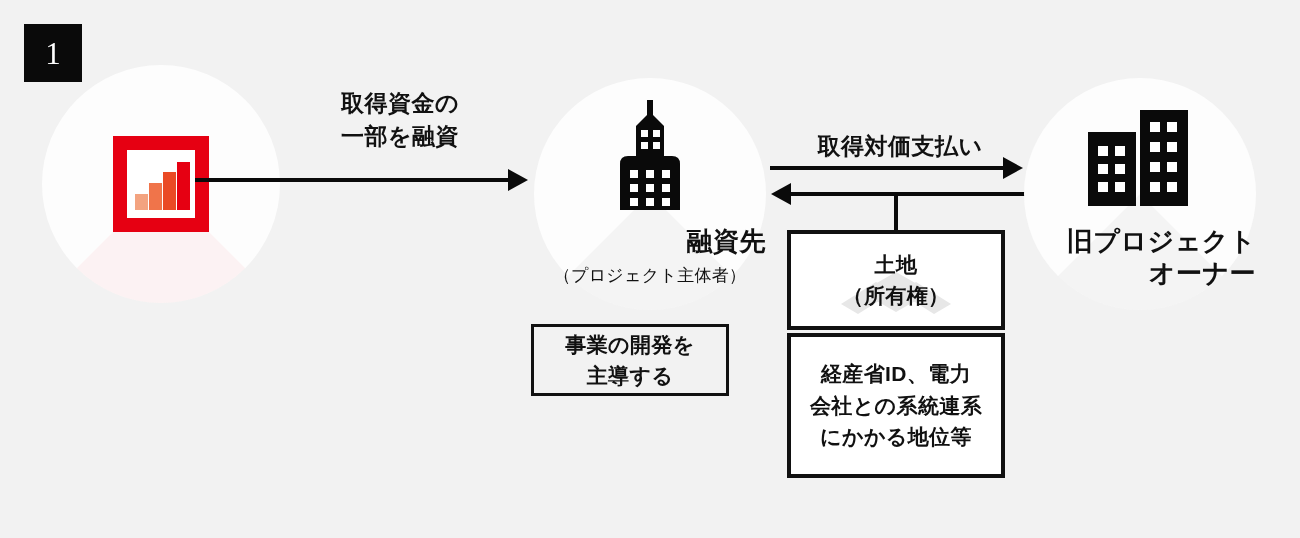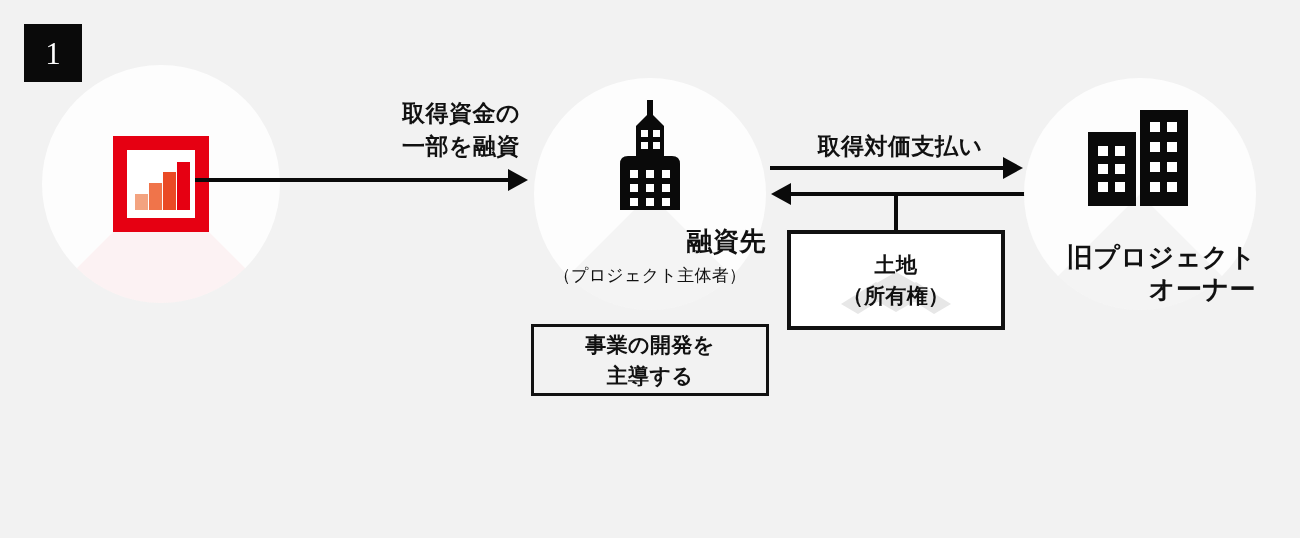--- a/index.html
+++ b/index.html
@@ -185,21 +185,21 @@
           <rect x="22" y="58" width="13" height="16" fill="#f3a380"></rect>
           <rect x="36" y="47" width="13" height="27" fill="#f0744a"></rect>
           <rect x="50" y="36" width="13" height="38" fill="#ea4a25"></rect>
           <rect x="64" y="26" width="13" height="48" fill="#e60012"></rect>
         </svg>
       </div>
     </div>
   </div>
 
   <div>
-    <div class="edge-label" style="left:280px; top:97px; width:240px;text-align:right;">取得資金の
+    <div class="edge-label" style="left:280px; top:87px; width:240px;">取得資金の
 一部を融資</div>
     <div class="hline" style="left:195px; top:178px; width:315px;"></div>
     <div class="arrow-head right" style="left:508px; top:169px;"></div>
   </div>
 
   <div class="node">
     <div class="circle" style="left:534px; top:78px; width:232px; height:232px;">
       <div class="shadow"></div>
       <div class="icon-wrap" style="align-items:flex-start; padding-top:22px; box-sizing:border-box;">
         <svg width="92" height="110" viewBox="0 0 92 110" aria-hidden="true">
@@ -274,37 +274,42 @@
             <rect x="62" y="32" width="10" height="10"></rect>
             <rect x="79" y="32" width="10" height="10"></rect>
             <rect x="62" y="52" width="10" height="10"></rect>
             <rect x="79" y="52" width="10" height="10"></rect>
             <rect x="62" y="72" width="10" height="10"></rect>
             <rect x="79" y="72" width="10" height="10"></rect>
           </g>
         </svg>
       </div>
     </div>
-    <div class="node-label" style="left:1024px; top:226px; width:232px;margin-top:16px;">旧プロジェクト
+    <div class="node-label" style="left:1024px; top:226px; width:232px;">旧プロジェクト
 オーナー</div>
   </div>
 
-  <div class="box outline" style="left:531px; top:324px; width:238px; height:72px;">
+  <div class="box outline" style="left:531px; top:324px; width:198px; height:72px;">
     <span class="box-text">事業の開発を
 主導する</span>
   </div>
 
   <div class="box filled" style="left:787px; top:230px; width:218px; height:100px;">
     <div class="watermark">
       <svg width="150" height="80" viewBox="0 0 150 80" aria-hidden="true">
         <g fill="#e7e7e7">
           <polygon points="40,40 75,20 110,40 75,60"></polygon>
           <polygon points="20,52 55,30 72,40 37,62"></polygon>
           <polygon points="78,40 95,30 130,52 113,62"></polygon>
         </g>
       </svg>
     </div>
     <span class="box-text">土地
 （所有権）</span>
   </div>
 
+  <div class="box filled" style="left:787px; top:333px; width:218px; height:145px;">
+    <span class="box-text">経産省ID、電力
+会社との系統連系
+にかかる地位等</span>
+  </div>
 
 </div>
 
 </body></html>

